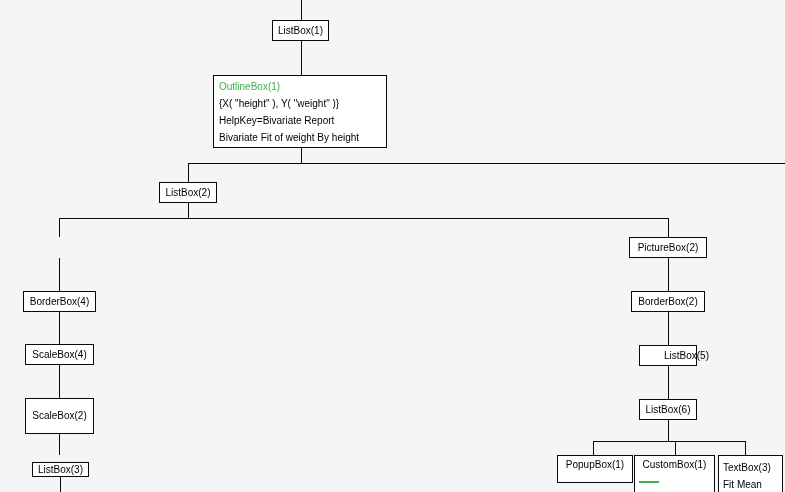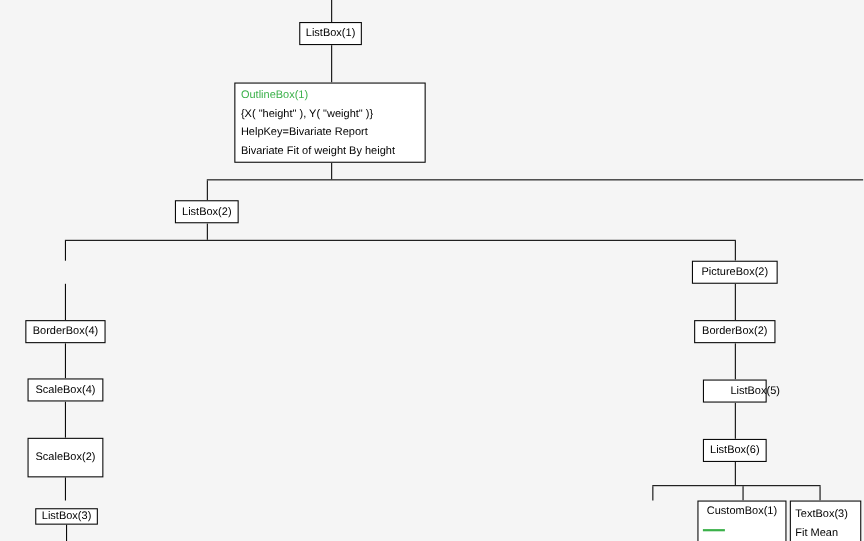--- a/index.html
+++ b/index.html
@@ -131,20 +131,21 @@
 
   <div class="node" id="n-listbox2">ListBox(2)</div>
   <div class="node" id="n-borderbox1">BorderBox(4)</div>
   <div class="node" id="n-scalebox1">ScaleBox(4)</div>
   <div class="node" id="n-scalebox2">ScaleBox(2)</div>
   <div class="node" id="n-listbox3">ListBox(3)</div>
   <div class="node" id="n-picturebox2">PictureBox(2)</div>
   <div class="node" id="n-borderbox2">BorderBox(2)</div>
   <div class="node" id="n-listbox5">ListBox(5)</div>
   <div class="node" id="n-listbox6">ListBox(6)</div>
+  <div class="node" id="n-popupbox1">PopupBox(1)</div>
 
   <div class="node block" id="n-custombox1">
     <span>CustomBox(1)</span>
     <span class="green-line"></span>
   </div>
 
   <div class="node block" id="n-textbox3">
     <span class="tb-line">TextBox(3)</span>
     <span class="tb-line">Fit Mean</span>
   </div>

